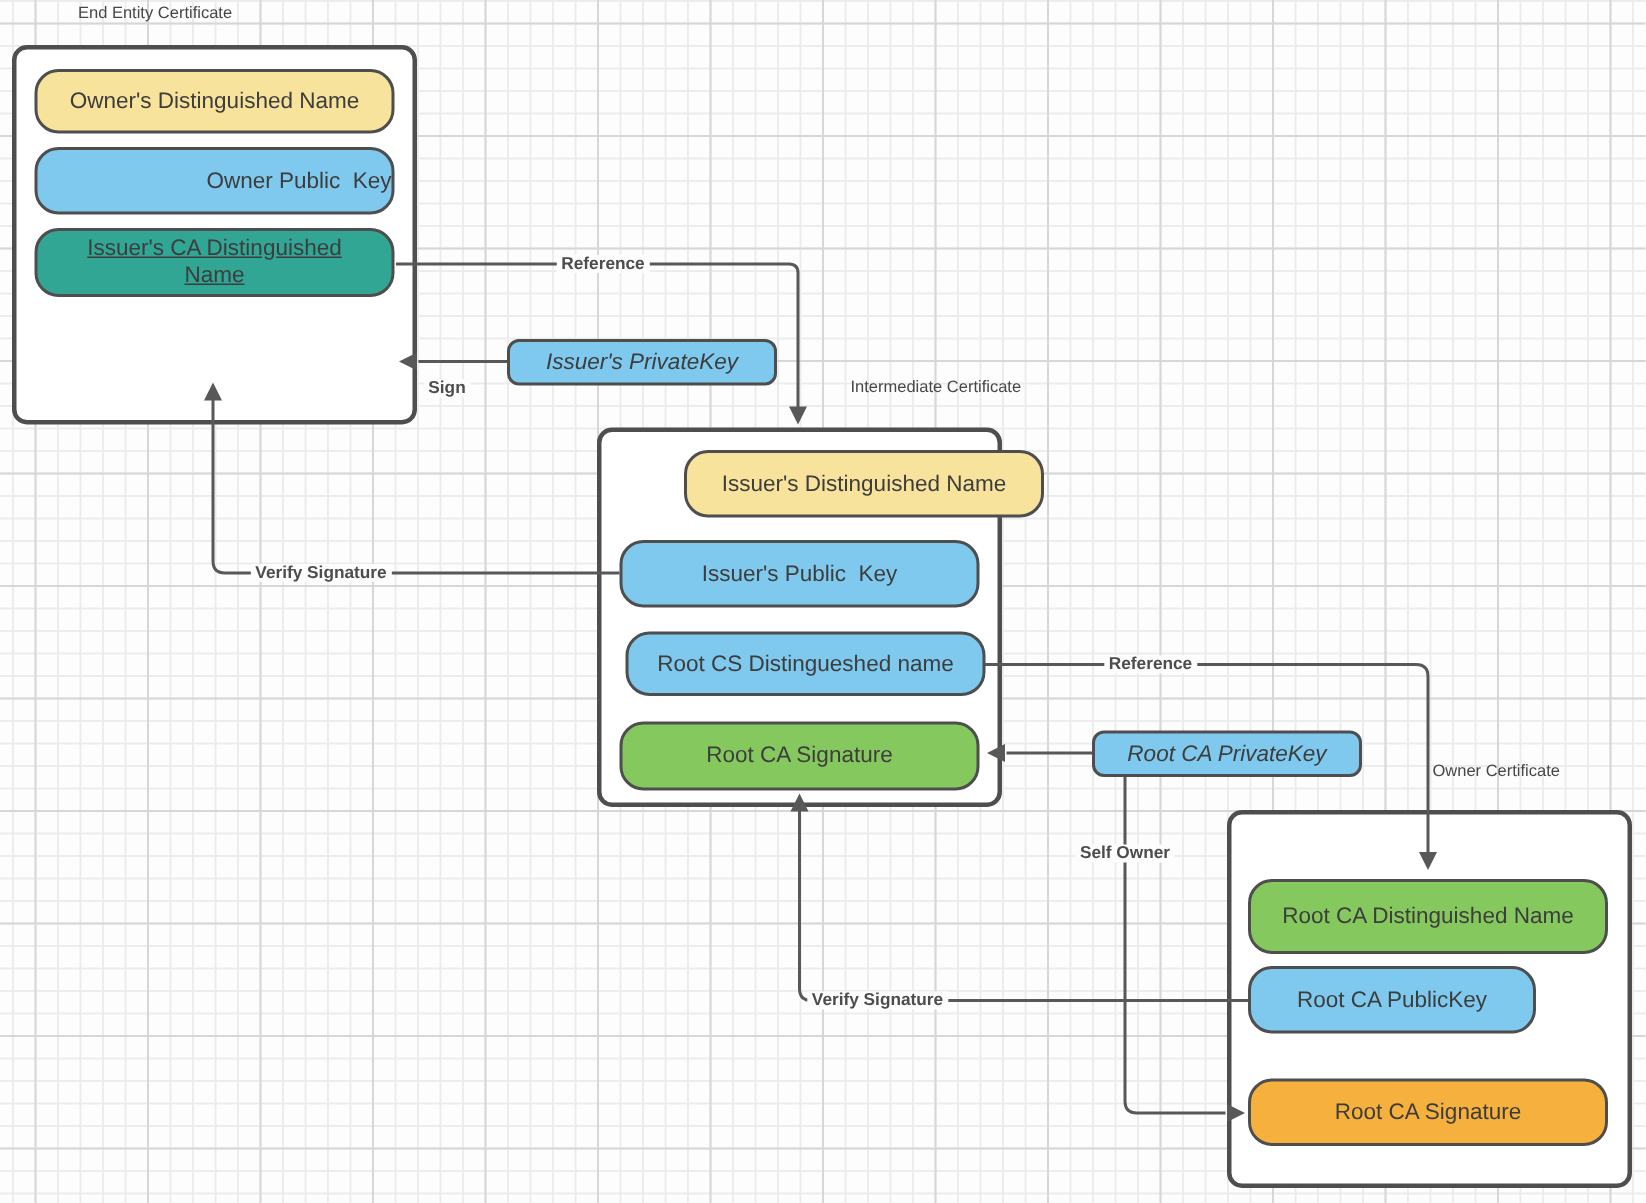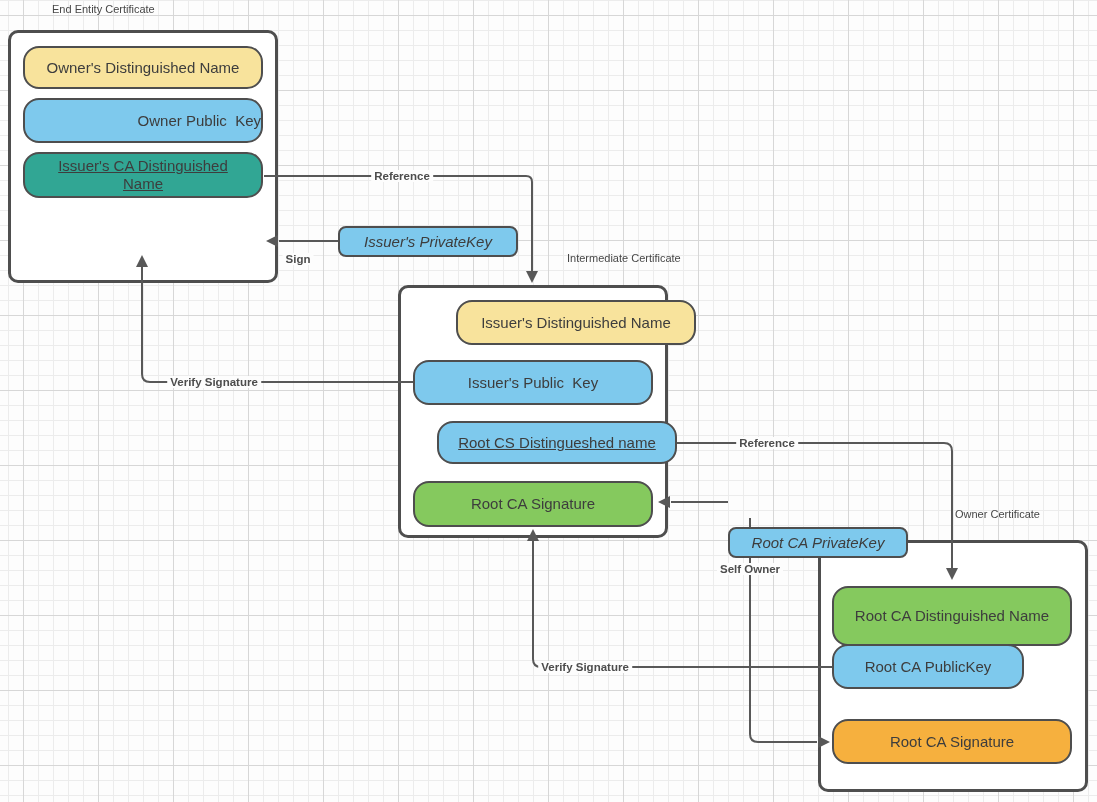--- a/index.html
+++ b/index.html
@@ -52,31 +52,31 @@
 
   
   #ee-0{left:23px;top:46px;width:240px;height:43px;}
   #ee-1{left:23px;top:98px;width:240px;height:45px;justify-content:flex-end;}
   #ee-2{left:23px;top:152px;width:240px;height:46px;text-decoration:underline;}
   #ee-3{left:23px;top:209px;width:240px;height:46px;}
 
   
   #im-0{left:413px;top:300px;width:240px;height:45px;margin-left:43px;}
   #im-1{left:413px;top:360px;width:240px;height:45px;text-align:center;}
-  #im-2{left:437px;top:421px;width:240px;height:43px;text-decoration:underline;}
+  #im-2{left:417px;top:421px;width:240px;height:43px;}
   #im-3{left:413px;top:481px;width:240px;height:46px;}
 
   
-  #rt-0{left:832px;top:586px;width:240px;height:60px;}
+  #rt-0{left:832px;top:586px;width:240px;height:50px;}
   #rt-1{left:832px;top:644px;width:192px;height:45px;}
   #rt-2{left:832px;top:719px;width:240px;height:45px;}
 
   
   #issuer-pk{left:338px;top:226px;width:180px;height:31px;}
-  #root-pk{left:728px;top:487px;width:180px;height:31px;margin-top:40px;}
+  #root-pk{left:728px;top:487px;width:180px;height:31px;}
 
   
   #lbl-reference-1{left:402px;top:176px;}
   #lbl-sign{left:298px;top:259px;}
   #lbl-verify-1{left:214px;top:382px;}
   #lbl-reference-2{left:767px;top:443px;}
   #lbl-self-sign{left:750px;top:569px;}
   #lbl-verify-2{left:585px;top:667px;}
 </style>
 </head>

